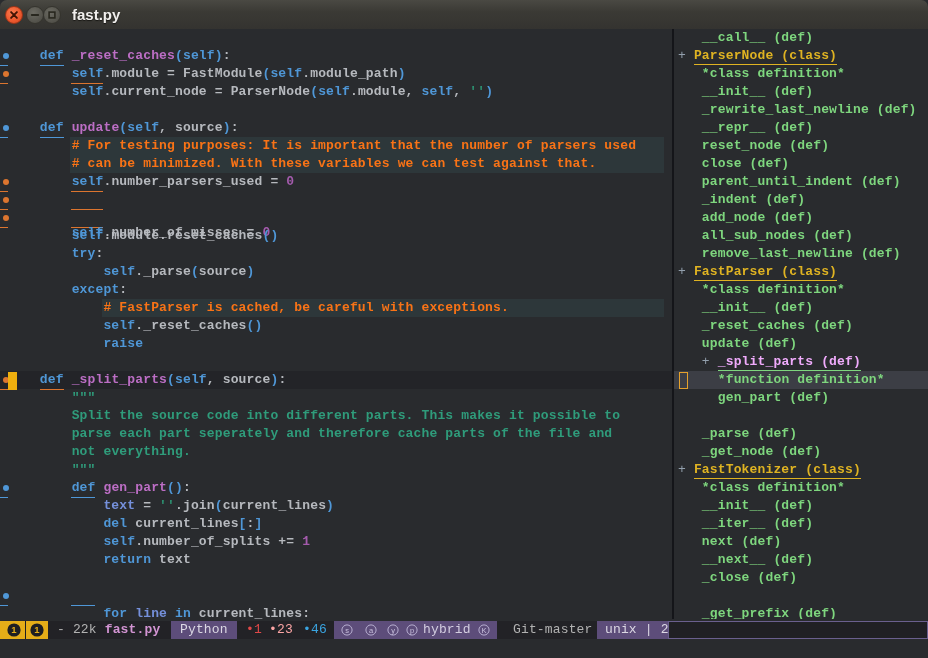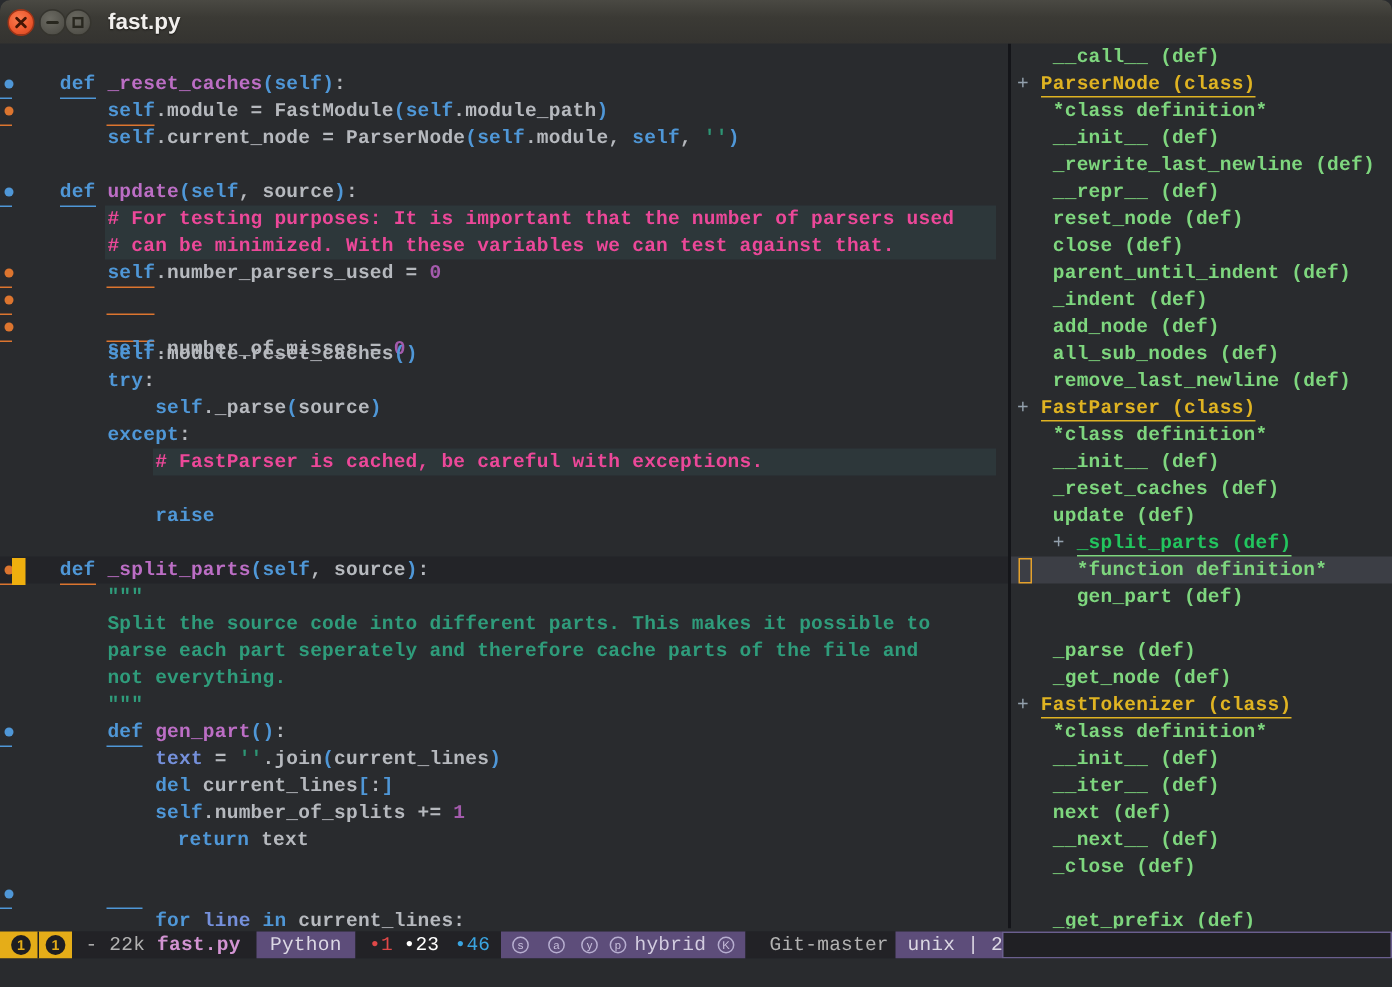--- a/index.html
+++ b/index.html
@@ -10,26 +10,26 @@
 .wbtn { position:absolute; top:7px; width:16px; height:16px; border-radius:50%; }
 #content { position:absolute; left:0; top:0; width:928px; height:619px; overflow:hidden; }
 .ln { position:absolute; height:18px; line-height:18px; white-space:pre;
   font-size:13px; letter-spacing:0.15px; color:#b6b9be; font-weight:bold; }
 .k { color:#4f97d7; font-weight:bold; }
 .f { color:#bc6ec5; font-weight:bold; }
 .p { color:#4f97d7; }
 .v { color:#7590db; }
 .n { color:#a45bad; }
 .g { color:#2d9574; }
-.c { color:#ec4899; }
+.c { color:#f97316; }
 .d { color:#2f9c7b; }
 .e { color:#7ed67e; }
 .pl { color:#93a0ad; font-weight:normal; }
 .cl { color:#dfb322; font-weight:bold; border-bottom:1.5px solid #dfb322; padding-bottom:1px; }
-.b { color:#22c55e; font-weight:bold; border-bottom:1.5px solid #7ed67e; padding-bottom:1px; }
+.b { color:#f0abfc; font-weight:bold; border-bottom:1.5px solid #7ed67e; padding-bottom:1px; }
 #divider { position:absolute; left:672px; top:29px; width:2px; height:590px; background:#141519; }
 #modeline { position:absolute; left:0; top:621px; width:928px; height:18px; background:#222226; }
 .mt { position:absolute; top:0; height:18px; line-height:18px; font-size:13px;
   letter-spacing:0.15px; white-space:pre; }
 #mini { position:absolute; left:0; top:639px; width:928px; height:19px; background:#292b2e; }
 </style></head><body>
 <div id="content">
 <div style="position:absolute;left:70px;top:137px;width:594px;height:36px;background:#2d373a;"></div>
     <div style="position:absolute;left:102px;top:299px;width:562px;height:18px;background:#2d373a;"></div>
     <div style="position:absolute;left:0px;top:371px;width:672px;height:18px;background:#232428;"></div>
@@ -69,32 +69,33 @@
     <div class="ln" style="top:119px;left:8px">    <span class="k">def</span> <span class="f">update</span><span class="p">(</span><span class="k">self</span>, source<span class="p">)</span>:</div>
     <div class="ln" style="top:137px;left:8px">        <span class="c"># For testing purposes: It is important that the number of parsers used</span></div>
     <div class="ln" style="top:155px;left:8px">        <span class="c"># can be minimized. With these variables we can test against that.</span></div>
     <div class="ln" style="top:173px;left:8px">        <span class="k">self</span>.number_parsers_used = <span class="n">0</span></div>
     <div class="ln" style="top:224px;left:8px">        <span class="k">self</span>.number_of_misses = <span class="n">0</span></div>
     <div class="ln" style="top:227px;left:8px">        <span class="k">self</span>.module.reset_caches<span class="p">()</span></div>
     <div class="ln" style="top:245px;left:8px">        <span class="k">try</span>:</div>
     <div class="ln" style="top:263px;left:8px">            <span class="k">self</span>._parse<span class="p">(</span>source<span class="p">)</span></div>
     <div class="ln" style="top:281px;left:8px">        <span class="k">except</span>:</div>
     <div class="ln" style="top:299px;left:8px">            <span class="c"># FastParser is cached, be careful with exceptions.</span></div>
+    <div class="ln" style="top:317px;left:8px">            <span class="k">self</span>._reset_caches<span class="p">()</span></div>
     <div class="ln" style="top:335px;left:8px">            <span class="k">raise</span></div>
     <div class="ln" style="top:371px;left:8px">    <span class="k">def</span> <span class="f">_split_parts</span><span class="p">(</span><span class="k">self</span>, source<span class="p">)</span>:</div>
     <div class="ln" style="top:389px;left:8px">        <span class="d">"""</span></div>
     <div class="ln" style="top:407px;left:8px">        <span class="d">Split the source code into different parts. This makes it possible to</span></div>
     <div class="ln" style="top:425px;left:8px">        <span class="d">parse each part seperately and therefore cache parts of the file and</span></div>
     <div class="ln" style="top:443px;left:8px">        <span class="d">not everything.</span></div>
     <div class="ln" style="top:461px;left:8px">        <span class="d">"""</span></div>
     <div class="ln" style="top:479px;left:8px">        <span class="k">def</span> <span class="f">gen_part</span><span class="p">()</span>:</div>
     <div class="ln" style="top:497px;left:8px">            <span class="v">text</span> = <span class="g">''</span>.join<span class="p">(</span>current_lines<span class="p">)</span></div>
     <div class="ln" style="top:515px;left:8px">            <span class="k">del</span> current_lines<span class="p">[</span>:<span class="p">]</span></div>
     <div class="ln" style="top:533px;left:8px">            <span class="k">self</span>.number_of_splits += <span class="n">1</span></div>
-    <div class="ln" style="top:551px;left:23px">            <span class="k">return</span> text</div>
+    <div class="ln" style="top:551px;left:8px">            <span class="k">return</span> text</div>
     <div class="ln" style="top:605px;left:8px">            <span class="k">for</span> <span class="v">line</span> <span class="k">in</span> current_lines:</div>
 <div class="ln" style="top:29px;left:678px">   <span class="e">__call__ (def)</span></div>
     <div class="ln" style="top:47px;left:678px"><span class="pl">+</span> <span class="cl">ParserNode (class)</span></div>
     <div class="ln" style="top:65px;left:678px">   <span class="e">*class definition*</span></div>
     <div class="ln" style="top:83px;left:678px">   <span class="e">__init__ (def)</span></div>
     <div class="ln" style="top:101px;left:678px">   <span class="e">_rewrite_last_newline (def)</span></div>
     <div class="ln" style="top:119px;left:678px">   <span class="e">__repr__ (def)</span></div>
     <div class="ln" style="top:137px;left:678px">   <span class="e">reset_node (def)</span></div>
     <div class="ln" style="top:155px;left:678px">   <span class="e">close (def)</span></div>
     <div class="ln" style="top:173px;left:678px">   <span class="e">parent_until_indent (def)</span></div>
@@ -153,21 +154,21 @@
       <text x="7" y="10.4" text-anchor="middle" font-family="Liberation Sans,sans-serif" font-size="9.5" font-weight="bold" fill="#e5ad18">1</text>
     </svg>
     <svg style="position:absolute;left:29.5px;top:2px" width="14" height="14">
       <circle cx="7" cy="7" r="6.6" fill="#1e1e22"></circle>
       <text x="7" y="10.4" text-anchor="middle" font-family="Liberation Sans,sans-serif" font-size="9.5" font-weight="bold" fill="#e5ad18">1</text>
     </svg>
     <div style="position:absolute;left:24.7px;top:0;width:1.6px;height:18px;background:#1e1e22"></div>
     <div class="mt " style="left:57px"><span style="color:#b2b2b2">- 22k </span><span style="color:#d394d3;font-weight:bold">fast.py</span></div>
     <div class="mt " style="left:180px"><span style="color:#dcd8e4">Python</span></div>
     <div class="mt " style="left:246px"><span style="color:#e04848">•1</span></div>
-    <div class="mt " style="left:269px"><span style="color:#ffffff">•23</span></div>
+    <div class="mt " style="left:269px"><span style="color:#fca5a5">•23</span></div>
     <div class="mt " style="left:303px"><span style="color:#3aa4e0">•46</span></div>
     <svg style="position:absolute;left:341px;top:3px" width="12" height="12">
       <circle cx="6" cy="6" r="5.1" fill="none" stroke="#b7aed0" stroke-width="1"></circle>
       <text x="6" y="8.6" text-anchor="middle" font-family="Liberation Sans,sans-serif" font-size="7.5" fill="#c9c0dd">s</text>
     </svg>
     <svg style="position:absolute;left:365px;top:3px" width="12" height="12">
       <circle cx="6" cy="6" r="5.1" fill="none" stroke="#b7aed0" stroke-width="1"></circle>
       <text x="6" y="8.6" text-anchor="middle" font-family="Liberation Sans,sans-serif" font-size="7.5" fill="#c9c0dd">a</text>
     </svg>
     <svg style="position:absolute;left:387px;top:3px" width="12" height="12">

